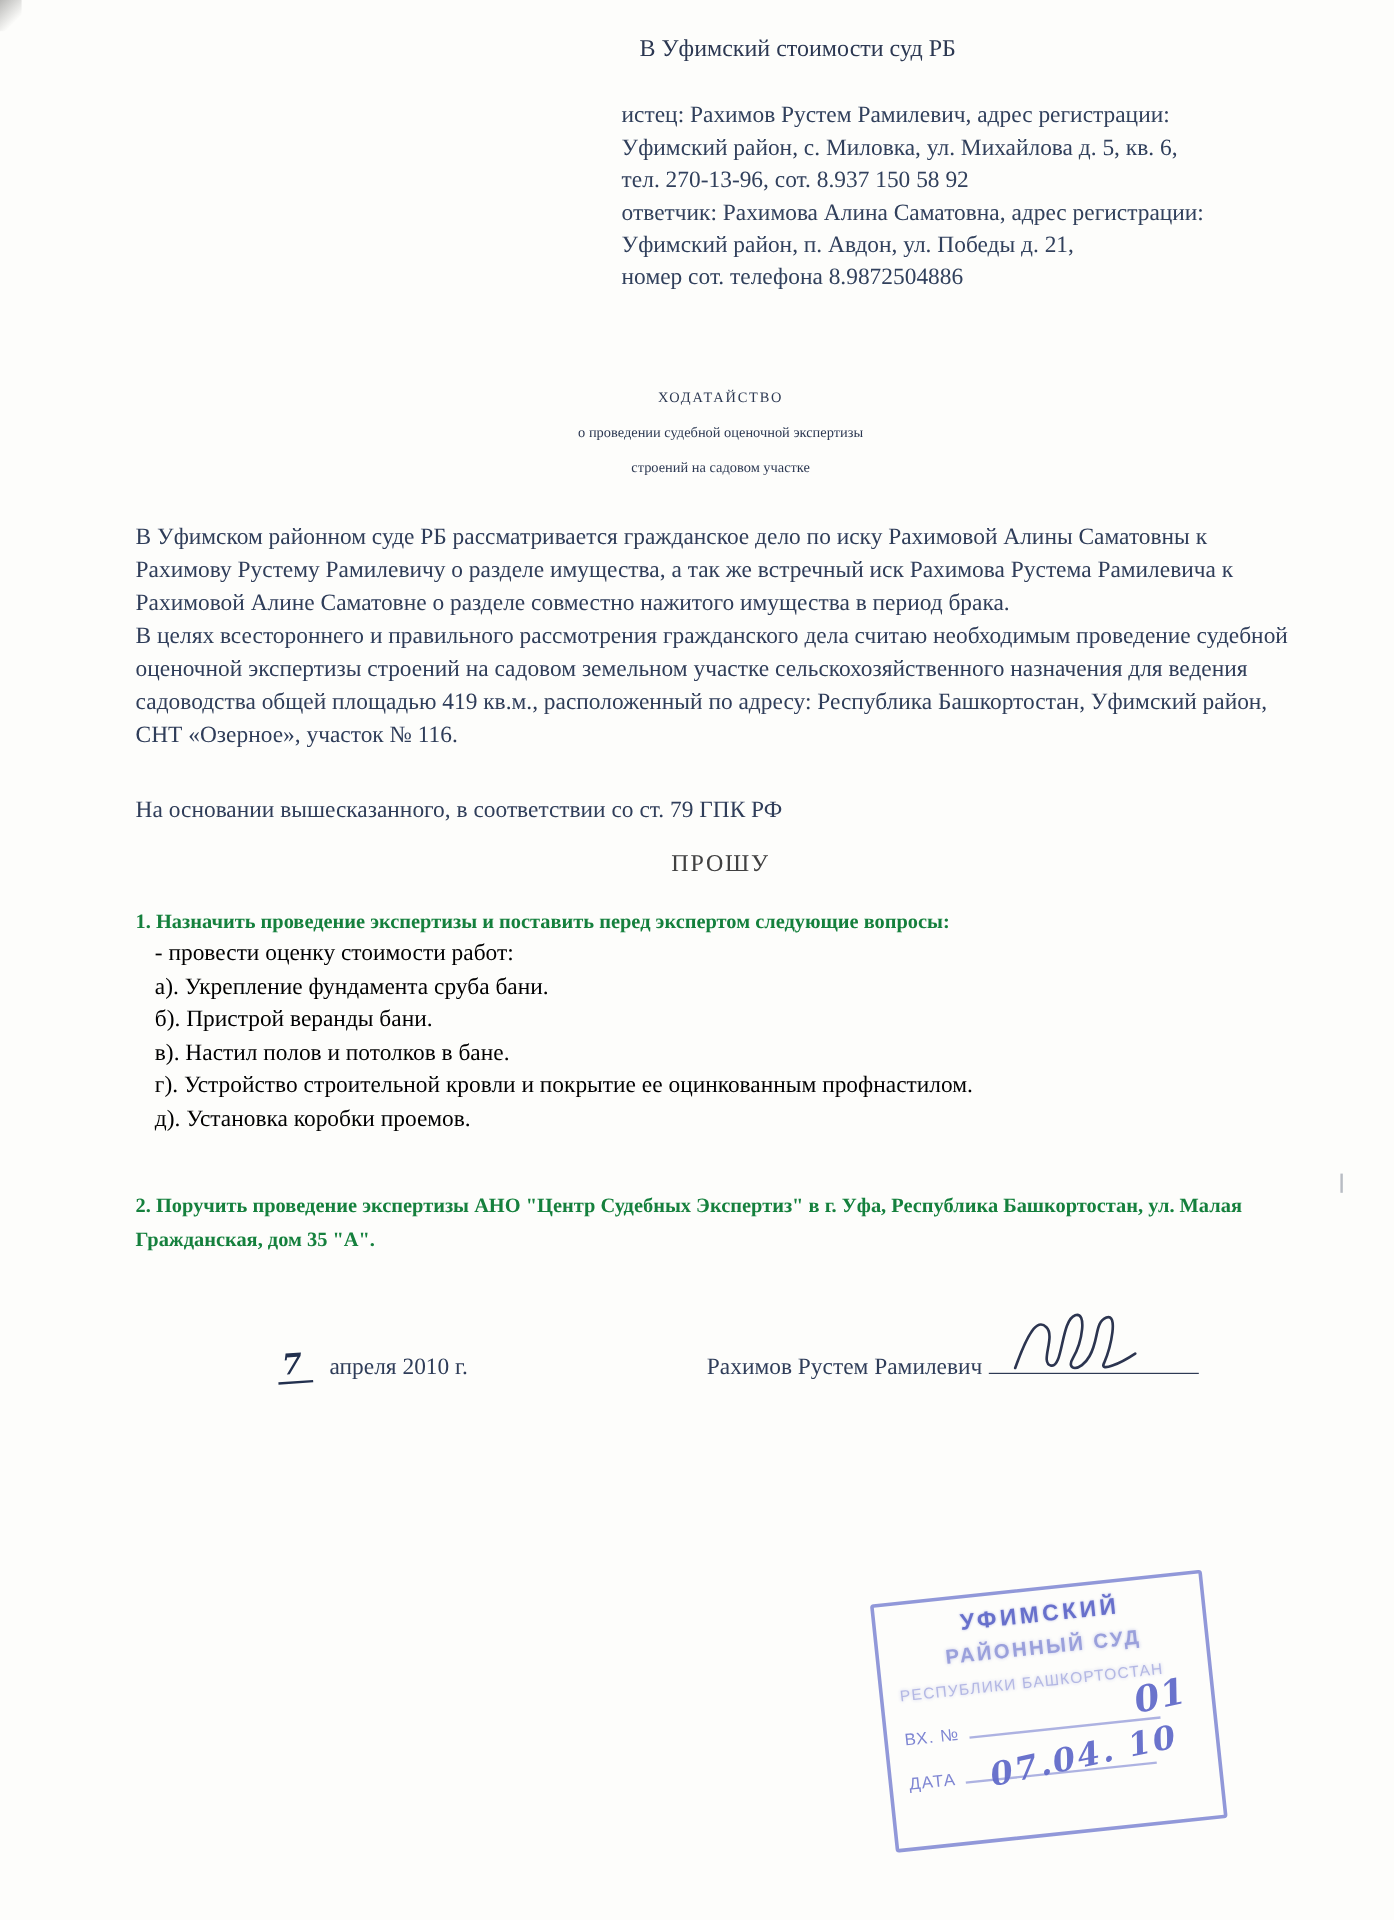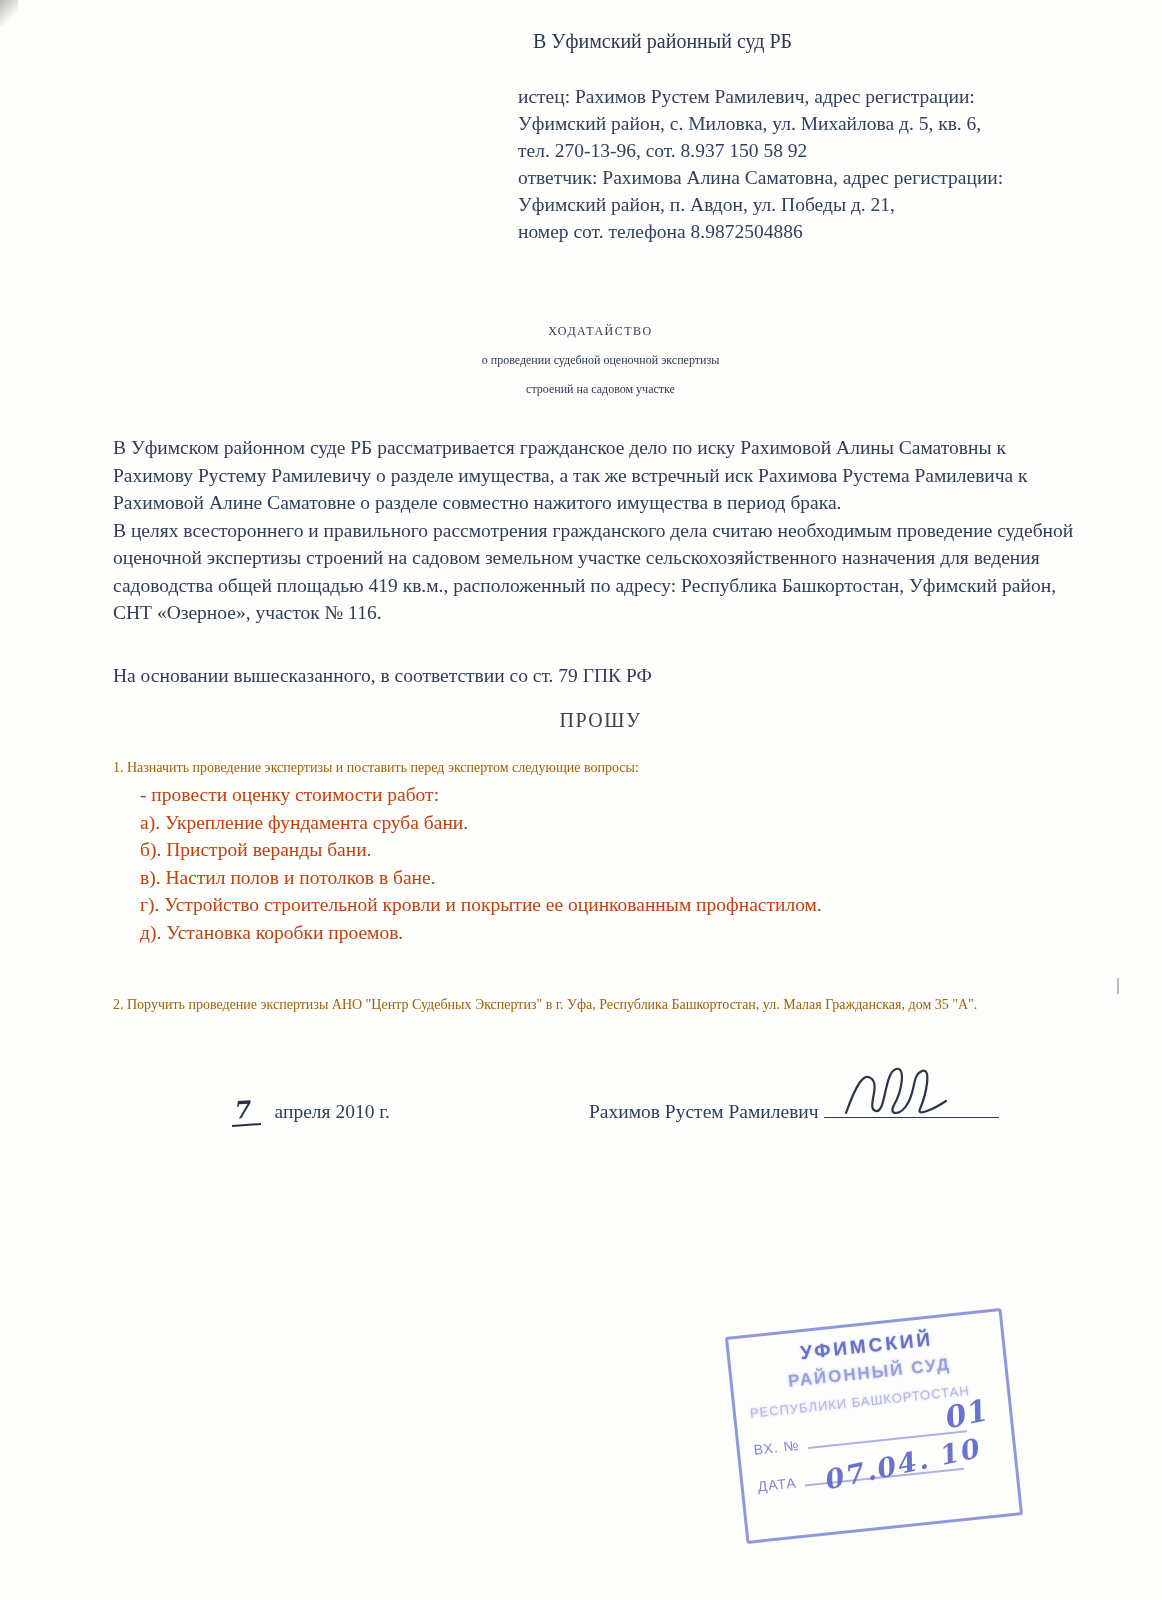--- a/index.html
+++ b/index.html
@@ -64,29 +64,30 @@
   }
   .request-heading {
     margin-top: 22px;
     text-align: center;
     font-size: 20px;
     letter-spacing: 1.5px;
     color: #404040;
   }
   .item {
     margin-top: 22px;
-    font-size: 14px;
+    font-size: 17px;
     line-height: 27.5px;
-    color: #a16207;
+    color: #15803d;
+    font-weight: bold;
   }
   .sublist {
-    margin-left: 27px;
+    margin-left: 16px;
     font-size: 19.5px;
     line-height: 27.5px;
-    color: #c2410c;
+    color: #000000;
   }
   .item2 { margin-top: 45px; }
   .date-sign-row {
     position: relative;
     margin-top: 62px;
     height: 70px;
     font-size: 19.5px;
     color: #2f3d59;
   }
   .date-part {
@@ -209,21 +210,21 @@
 </style>
 </head>
 <body>
 
 <div class="page">
   <div class="scan-corner"></div>
   <div class="scan-mark-right"></div>
 
   <div class="content">
 
-    <div class="court-line">В Уфимский районный суд РБ</div>
+    <div class="court-line">В Уфимский стоимости суд РБ</div>
 
     <div class="parties">
       <div>истец: Рахимов Рустем Рамилевич, адрес регистрации:</div>
       <div>Уфимский район, с. Миловка, ул. Михайлова д. 5, кв. 6,</div>
       <div>тел. 270-13-96, сот. 8.937 150 58 92</div>
       <div>ответчик: Рахимова Алина Саматовна, адрес регистрации:</div>
       <div>Уфимский район, п. Авдон, ул. Победы  д. 21,</div>
       <div>номер сот. телефона 8.9872504886</div>
     </div>
 

